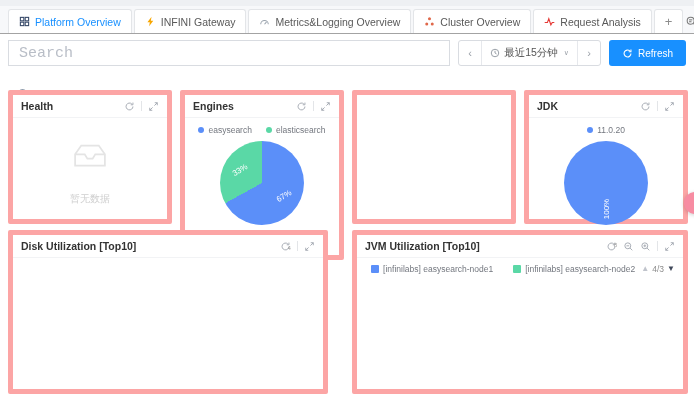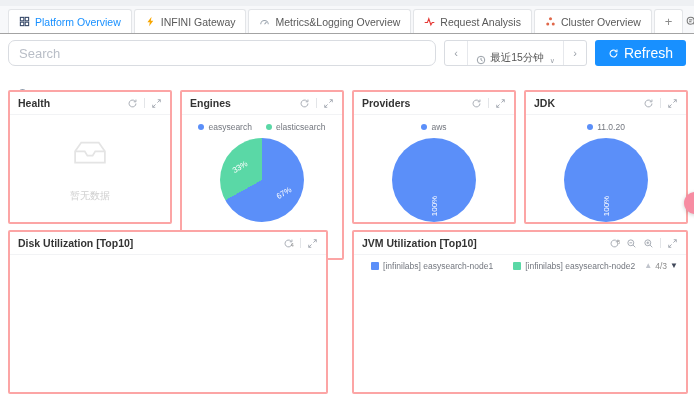--- a/index.html
+++ b/index.html
@@ -19,43 +19,43 @@
          margin-right:2px; white-space:nowrap; cursor:pointer; }
   .tab.active { color:#1890ff; }
   .tab-add { width:58px; justify-content:center; color:#8c8c8c; font-size:13px; }
   .tab .ticon { display:flex; align-items:center; }
   .tabbar-icons { margin-left:auto; display:flex; align-items:center; gap:9px;
                   color:#7a7a7a; padding-bottom:5px; }
   .tabbar-icons .ic { display:flex; cursor:pointer; }
 
   
   .toolbar { display:flex; align-items:center; padding:6px 8px 5px 8px; gap:8px; }
-  .search-input { flex:1; height:26px; border:1px solid #d9dce1; border-radius:7px;
-                  padding:0 10px; font-size:13px; color:#333; outline:none;
-                  font-family:Liberation Sans, sans-serif; }
+  .search-input { flex:1; height:26px; border:1px solid #d9dce1; border-radius:0;
+                  padding:0 10px; font-size:15px; color:#333; outline:none;
+                  font-family:Liberation Mono, monospace; }
   .search-input::placeholder { color:#b9bec7; }
   .time-group { display:flex; align-items:stretch; border:1px solid #d9dce1;
                 border-radius:3px; height:26px; background:#fff; overflow:hidden; }
   .time-btn { width:22px; display:flex; align-items:center; justify-content:center;
               color:#9aa0a8; font-size:11px; cursor:pointer; }
-  .time-display { display:flex; align-items:flex-end; gap:4px; padding:0 8px;
+  .time-display { display:flex; align-items:center; gap:4px; padding:0 8px;
                   border-left:1px solid #e6e8ec; border-right:1px solid #e6e8ec;
                   font-size:10.5px; color:#555; cursor:pointer; }
   .time-display .caret { font-size:7px; color:#9aa0a8; margin-left:2px; }
   .refresh-btn { display:flex; align-items:center; gap:5px; height:26px; padding:0 13px;
                  background:#1890ff; color:#fff; border:none; border-radius:3px;
-                 font-size:14px; cursor:pointer; font-family:"Liberation Sans",sans-serif; }
+                 font-size:10px; cursor:pointer; font-family:"Liberation Sans",sans-serif; }
 
   
   .filterbar { display:flex; align-items:center; gap:22px; padding:3px 8px 0 16px; height:22px;margin-top:11px; }
   .filter-icon-wrap { display:flex; color:#8e9bab; cursor:pointer; }
   .add-filter { color:#1890ff; font-size:10.5px; cursor:pointer; }
 
   
-  .panel { position:absolute; background:#fff; border:2px solid #fca5a5; border-radius:2px; }
+  .panel { position:absolute; background:#fff; border:5px solid #fca5a5; border-radius:2px; }
   .panel-header { display:flex; align-items:center; height:23px; padding:0 8px;
                   border-bottom:1px solid #f2f3f5; }
   .panel-title { font-size:10.5px; font-weight:bold; color:#333; white-space:nowrap; }
   .panel-actions { margin-left:auto; display:flex; align-items:center; gap:6px; color:#a6abb3; }
   .panel-actions .ic { display:flex; cursor:pointer; }
   .panel-actions .sep { width:1px; height:10px; background:#e3e5e8; }
 
   .p-health   { left:8px;   top:90px;  width:164px; height:134px; }
   .p-engines  { left:180px; top:90px;  width:164px; height:170px; }
   .p-providers{ left:352px; top:90px;  width:164px; height:134px; }
@@ -124,36 +124,36 @@
             <path d="M2.5 12a5.5 5.5 0 0 1 11 0"></path>
             <line x1="8" y1="12" x2="11" y2="8.5"></line>
           </g>
         </svg>
     </span>
     <span>Metrics&amp;Logging Overview</span>
   </div>
   <div class="tab">
     <span class="ticon">
       <svg width="11" height="11" viewBox="0 0 16 16">
-          <polyline points="1,9.5 5,9.5 7,4 10,13 12,9.5 15,9.5" fill="none" stroke="#e53935" stroke-width="1.6"></polyline>
-        </svg>
-    </span>
-    <span>Request Analysis</span>
-  </div>
-  <div class="tab">
-    <span class="ticon">
-      <svg width="11" height="11" viewBox="0 0 16 16">
           <g fill="#e0684a">
             <circle cx="8" cy="4" r="2.2"></circle>
             <circle cx="4" cy="11.5" r="2.2"></circle>
             <circle cx="12" cy="11.5" r="2.2"></circle>
           </g>
         </svg>
     </span>
     <span>Cluster Overview</span>
+  </div>
+  <div class="tab">
+    <span class="ticon">
+      <svg width="11" height="11" viewBox="0 0 16 16">
+          <polyline points="1,9.5 5,9.5 7,4 10,13 12,9.5 15,9.5" fill="none" stroke="#e53935" stroke-width="1.6"></polyline>
+        </svg>
+    </span>
+    <span>Request Analysis</span>
   </div>
   <div class="tab tab-add">
     <span>+</span>
   </div>
   <div class="tabbar-icons">
     <span class="ic">
       <svg width="13" height="13" viewBox="0 0 16 16">
           <g fill="none" stroke="currentColor" stroke-width="1.3">
             <circle cx="7" cy="7" r="4.3"></circle>
             <line x1="10.3" y1="10.3" x2="13.5" y2="13.5"></line>
@@ -280,52 +280,20 @@
         </span>
       </div>
     <div class="pie" style="background: conic-gradient(rgb(91, 143, 249) 0%, rgb(91, 143, 249) 67%, rgb(90, 216, 166) 67%, rgb(90, 216, 166) 100%);">
         <span class="pie-label" style="left: 76.683%; top: 65.7803%; transform: translate(-50%, -50%) rotate(-30.6deg);">67%</span>
         <span class="pie-label" style="left: 23.317%; top: 34.2197%; transform: translate(-50%, -50%) rotate(-30.6deg);">33%</span>
       </div>
   </div>
 </div>
 
 <div class="panel p-providers">
-  <div class="panel-header">
-    <span class="panel-title">Providers</span>
-    <span class="panel-actions">
-      <span class="ic">
-        <svg width="11" height="11" viewBox="0 0 16 16">
-            <g fill="none" stroke="currentColor" stroke-width="1.4">
-              <path d="M13 8a5 5 0 1 1-1.6-3.7"></path>
-              <path d="M13 2.3v3.2H9.8"></path>
-            </g>
-          </svg>
-      </span>
-      <span class="sep"></span>
-      <span class="ic">
-        <svg width="11" height="11" viewBox="0 0 16 16">
-            <g fill="none" stroke="currentColor" stroke-width="1.4">
-              <path d="M9.8 2.5h3.7v3.7M6.2 13.5H2.5V9.8M13.5 2.5 9.3 6.7M2.5 13.5l4.2-4.2"></path>
-            </g>
-          </svg>
-      </span>
-    </span>
-  </div>
-  <div class="pie-body">
-    <div class="chart-legend">
-        <span class="legend-item">
-          <span class="legend-dot" style="background: rgb(91, 143, 249);"></span>
-          <span>aws</span>
-        </span>
-      </div>
-    <div class="pie" style="background: conic-gradient(rgb(91, 143, 249) 0%, rgb(91, 143, 249) 100%);">
-        <span class="pie-label" style="left: 50%; top: 81%; transform: translate(-50%, -50%) rotate(-90deg);">100%</span>
-      </div>
-  </div>
 </div>
 
 <div class="panel p-jdk">
   <div class="panel-header">
     <span class="panel-title">JDK</span>
     <span class="panel-actions">
       <span class="ic">
         <svg width="11" height="11" viewBox="0 0 16 16">
             <g fill="none" stroke="currentColor" stroke-width="1.4">
               <path d="M13 8a5 5 0 1 1-1.6-3.7"></path>

